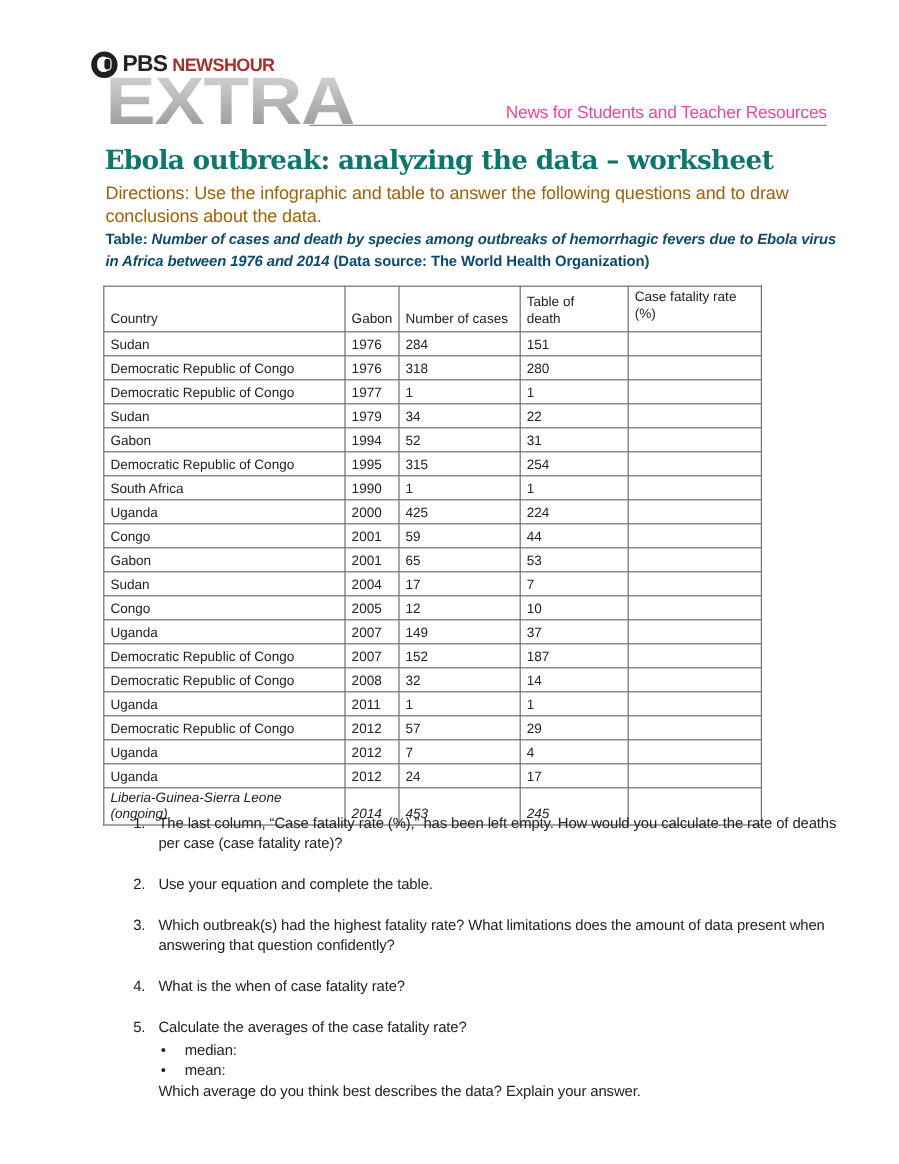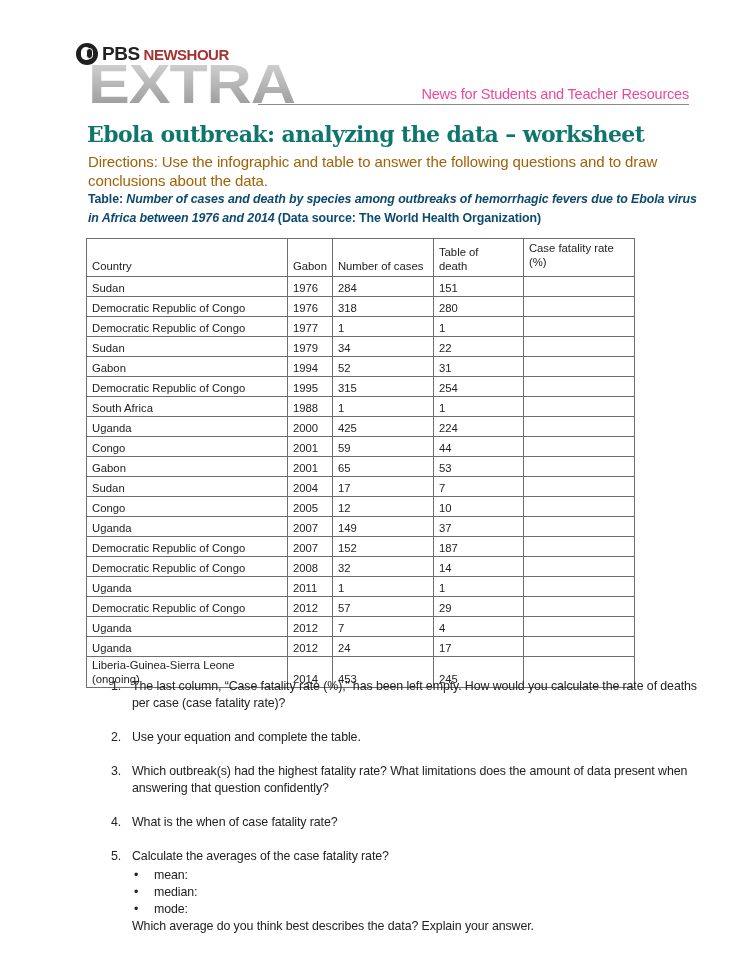--- a/index.html
+++ b/index.html
@@ -22,21 +22,21 @@
   .directions { position:absolute; left:88px; top:152px; width:620px; font-family:"Liberation Sans", sans-serif; font-size:15px; line-height:19px; color:#a16207; letter-spacing:-0.1px; }
   .table-caption { position:absolute; left:88px; top:190px; width:620px; font-family:"Liberation Sans", sans-serif; font-weight:bold; font-size:12.4px; line-height:19px; color:#0c4a6e; letter-spacing:-0.1px; }
   .table-caption .it { font-style:italic; }
 
   
   table.data { position:absolute; left:86px; top:238px; border-collapse:collapse; font-family:"Liberation Sans", sans-serif; font-size:11.3px; color:#222; }
   table.data td, table.data th { border:1px solid #6e6e6e; padding:0 5px; vertical-align:bottom; text-align:left; }
   table.data th { font-weight:normal; height:32px; line-height:14px; padding-bottom:3px; }
   table.data td { height:18px; line-height:14px; padding-bottom:1px; }
   table.data th.rate { vertical-align:top; padding-top:2px; }
-  table.data tr.tall td { height:29px; }
+  table.data tr.tall td { height:29px;font-style:italic; }
   .c-country { width:190px; }
   .c-year { width:32px; }
   .c-cases { width:90px; }
   .c-death { width:79px; }
   .c-rate { width:100px; }
 
   
   .questions { position:absolute; left:101px; top:678px; width:610px; margin:0; padding:0; list-style:none; font-family:"Liberation Sans", sans-serif; font-size:12.4px; line-height:17px; color:#222; letter-spacing:-0.1px; }
   .questions li { position:relative; padding-left:31px; margin-bottom:17px; }
   .questions li .num { position:absolute; left:10px; top:0; }
@@ -113,21 +113,21 @@
       </tr>
       <tr>
         <td>Democratic Republic of Congo</td>
         <td>1995</td>
         <td>315</td>
         <td>254</td>
         <td></td>
       </tr>
       <tr>
         <td>South Africa</td>
-        <td>1988</td>
+        <td>1990</td>
         <td>1</td>
         <td>1</td>
         <td></td>
       </tr>
       <tr>
         <td>Uganda</td>
         <td>2000</td>
         <td>425</td>
         <td>224</td>
         <td></td>
@@ -219,19 +219,18 @@
     </tbody>
 </table>
 
 <ol class="questions">
   <li><span class="num">1.</span><span>The last column, “Case fatality rate (%),” has been left empty.  How would you calculate the rate of deaths per case (case fatality rate)?</span></li>
   <li><span class="num">2.</span><span>Use your equation and complete the table.</span></li>
   <li><span class="num">3.</span><span>Which outbreak(s) had the highest fatality rate? What limitations does the amount of data present when answering that question confidently?</span></li>
   <li><span class="num">4.</span><span>What is the when of case fatality rate?</span></li>
   <li><span class="num">5.</span><span>Calculate the averages of the case fatality rate?</span>
     <ul class="bullets">
+      <li>median:</li>
       <li>mean:</li>
-      <li>median:</li>
-      <li>mode:</li>
     </ul>
     <div>Which average do you think best describes the data? Explain your answer.</div>
   </li>
 </ol>
 
 </body></html>

